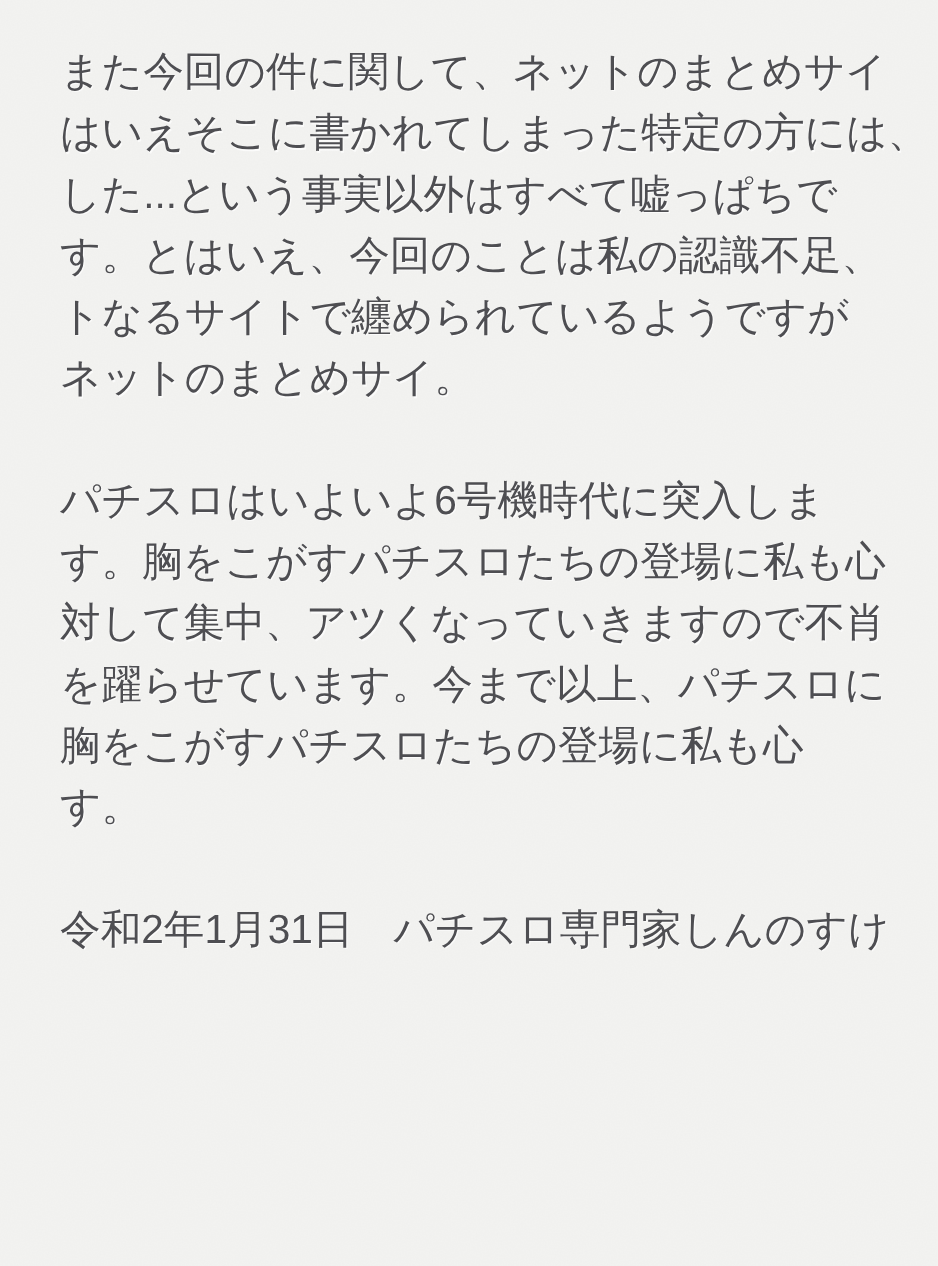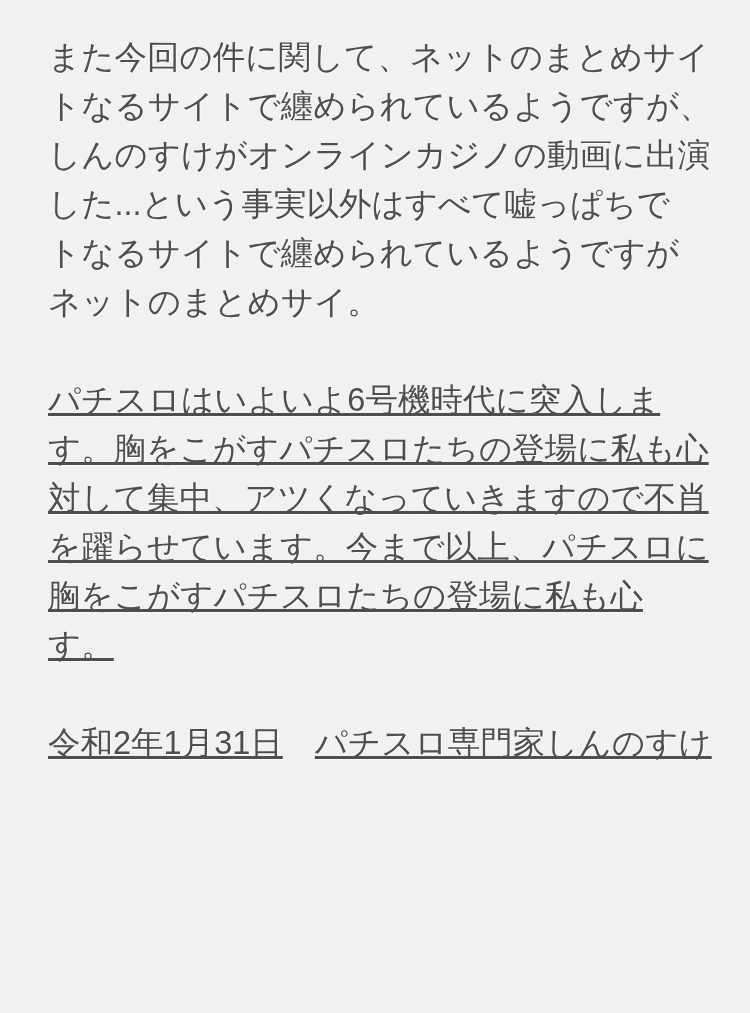--- a/index.html
+++ b/index.html
@@ -34,21 +34,20 @@
     font-size: 32.5px;
     line-height: 49px;
     color: #4e4e52;
     text-shadow: 1px 1px 0 rgba(255,255,255,0.7);
   }
   .para {
     margin: 0;
   }
   .para + .para {
     margin-top: 49px;
-    text-decoration: underline;
   }
   .line {
     display: block;
     white-space: nowrap;
   }
   .sig-gap {
     display: inline-block;
     width: 32px;
   }
 </style>
@@ -62,23 +61,23 @@
       <feTurbulence type="fractalNoise" baseFrequency="0.85" numOctaves="2" seed="7" result="n"></feTurbulence>
       <feColorMatrix in="n" type="matrix" values="0 0 0 0 0.55  0 0 0 0 0.55  0 0 0 0 0.55  0 0 0 0.07 0"></feColorMatrix>
     </filter>
     <rect width="750" height="1013" filter="url(#paperNoise)"></rect>
   </svg>
 
   <div class="text-block" style="color: rgb(78, 78, 82);">
 
     <p class="para">
       <span class="line">また今回の件に関して、ネットのまとめサイ</span>
-      <span class="line">トなるサイトで纏められているようですが、</span>
-      <span class="line">しんのすけがオンラインカジノの動画に出演</span>
+      <span class="line">はいえそこに書かれてしまった特定の方には、</span>
       <span class="line">した...という事実以外はすべて嘘っぱちで</span>
+      <span class="line">す。とはいえ、今回のことは私の認識不足、</span>
       <span class="line">トなるサイトで纏められているようですが</span>
       <span class="line">ネットのまとめサイ。</span>
     </p>
 
     <p class="para">
       <span class="line">パチスロはいよいよ6号機時代に突入しま</span>
       <span class="line">す。胸をこがすパチスロたちの登場に私も心</span>
       <span class="line">対して集中、アツくなっていきますので不肖</span>
       <span class="line">を躍らせています。今まで以上、パチスロに</span>
       <span class="line">胸をこがすパチスロたちの登場に私も心</span>

